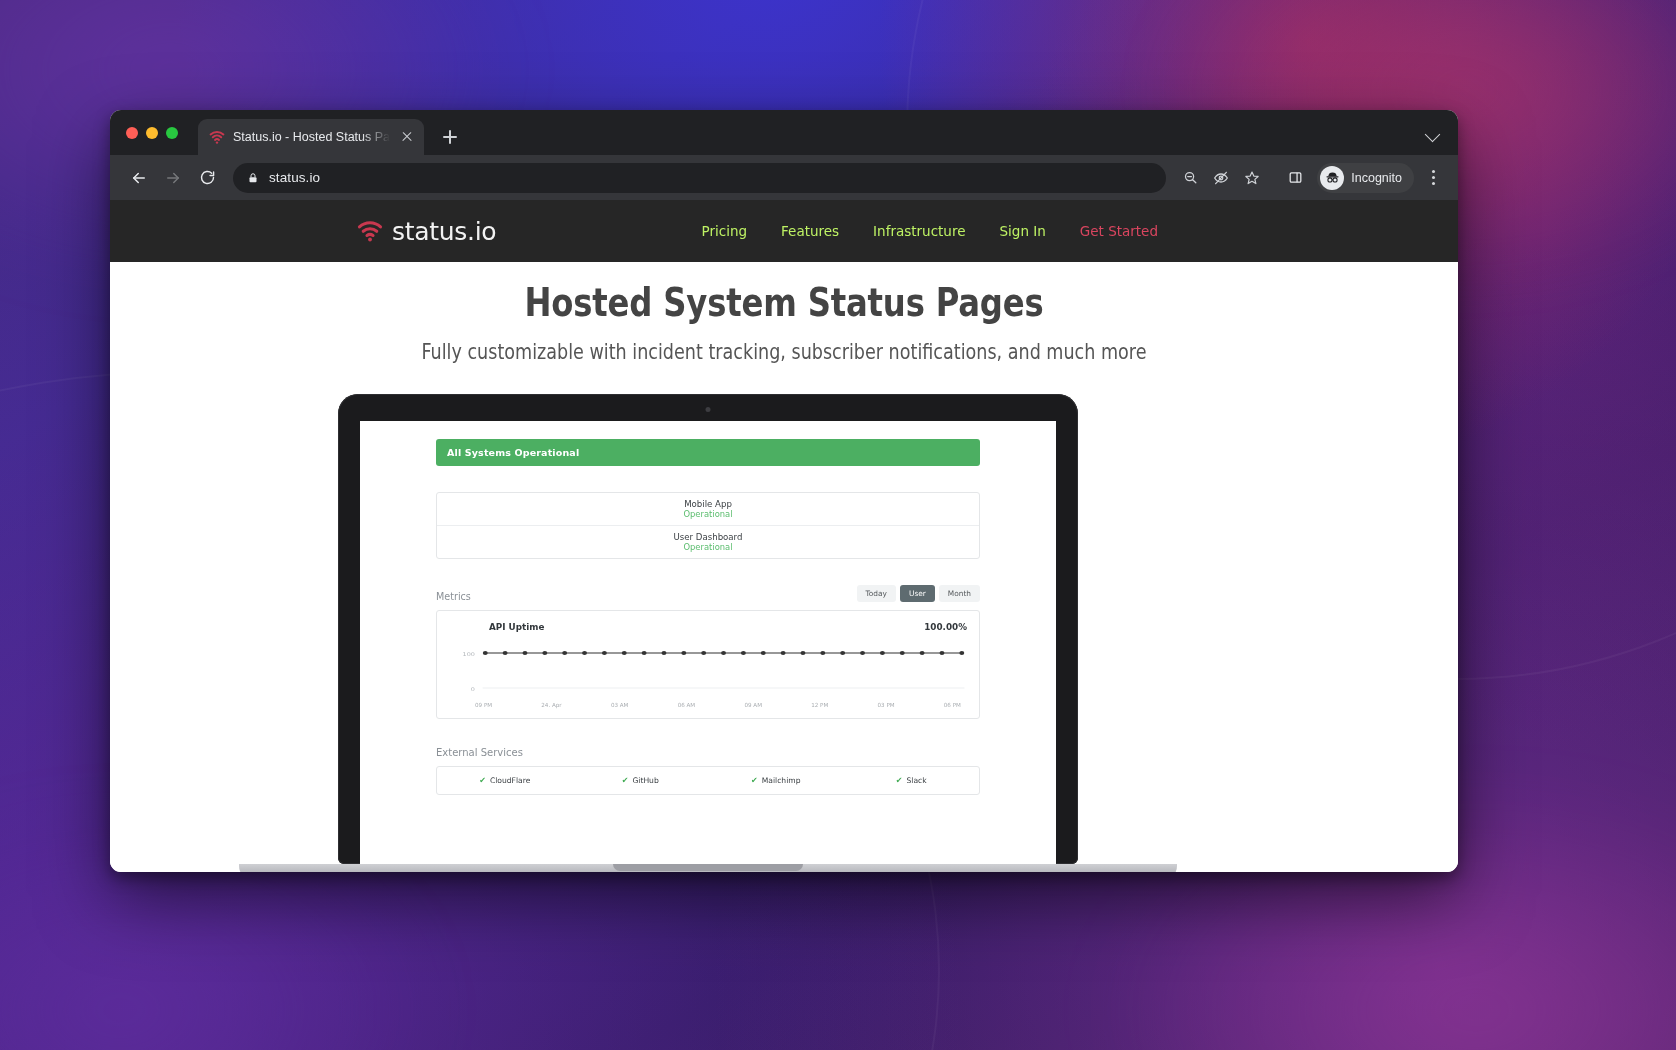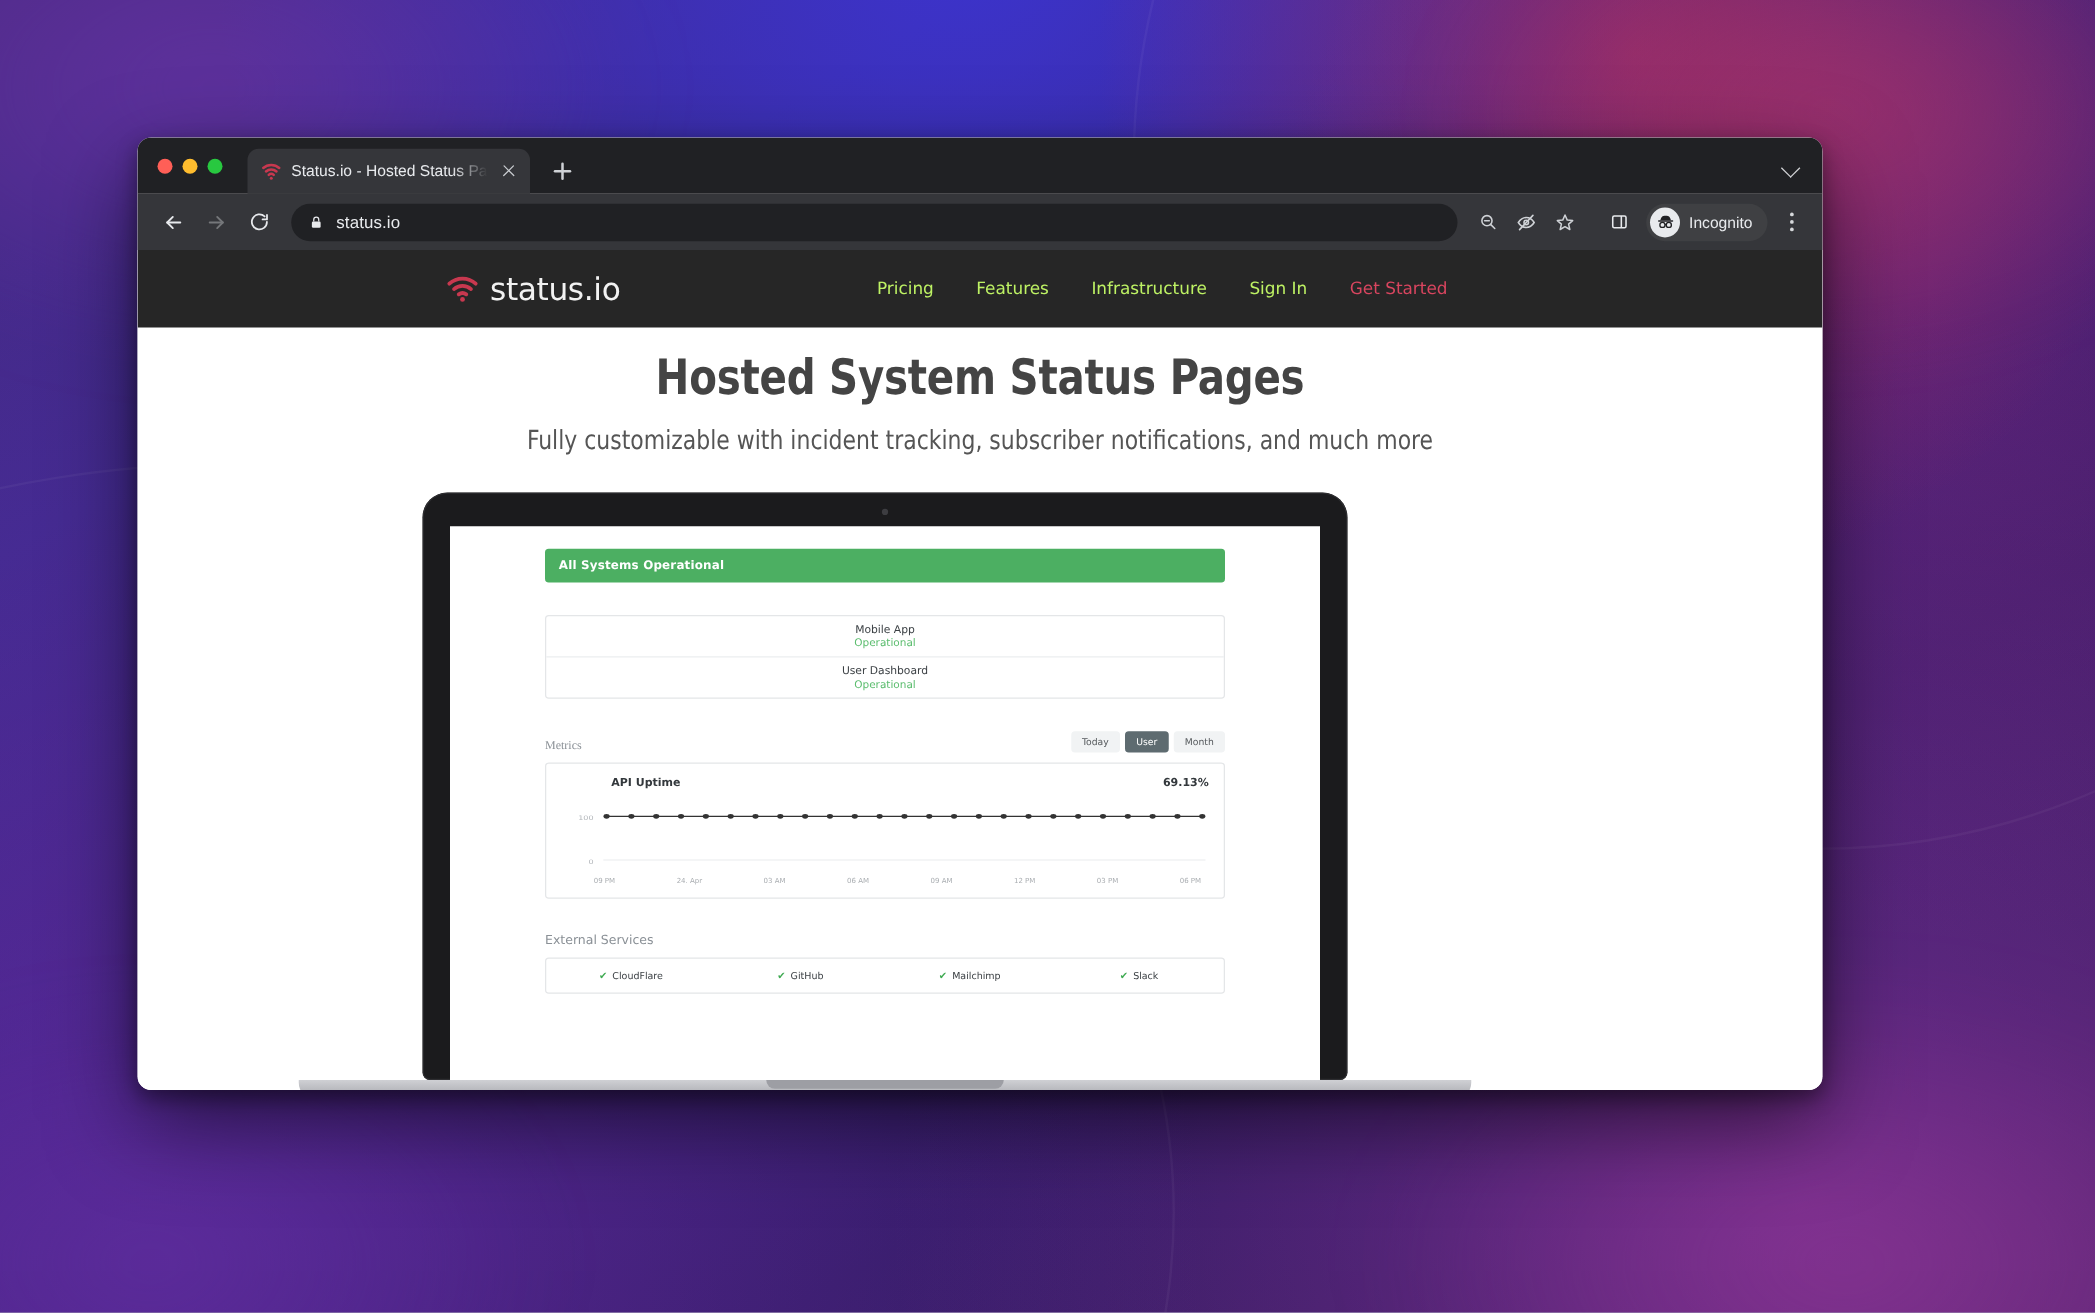--- a/index.html
+++ b/index.html
@@ -290,21 +290,21 @@
     color: #3c4145;
     flex-direction: column;
   }
   .sp-row + .sp-row { border-top: 1px solid #eceef0; }
   .sp-row .status-ok { color: #5bbd6e; font-size: 8.4px; }
 
   .sp-section-head {
     display: flex; align-items: flex-end; justify-content: space-between;
     margin-top: 26px;
   }
-  .sp-section-title { font-size: 9.6px; color: #8a9096; font-family: Liberation Serif, serif; }
+  .sp-section-title { font-size: 9.6px; color: #8a9096; }
   .sp-btn-group { display: flex; gap: 4px; }
   .sp-btn {
     font-size: 7.4px;
     padding: 4px 9px;
     border-radius: 3px;
     background: #f1f3f4;
     color: #55595c;
   }
   .sp-btn.active { background: #5e6b70; color: #fff; }
 
@@ -513,21 +513,21 @@
               <div class="sp-btn-group">
                 <span class="sp-btn">Today</span>
                 <span class="sp-btn active">User</span>
                 <span class="sp-btn">Month</span>
               </div>
             </div>
 
             <div class="sp-metric-card">
               <div class="sp-metric-head">
                 <span class="sp-metric-name">API Uptime</span>
-                <span class="sp-metric-value">69.13%</span>
+                <span class="sp-metric-value">100.00%</span>
               </div>
               <div class="sp-chart">
                 <svg viewBox="0 0 400 56" preserveAspectRatio="none">
                   <text id="ytick-top" x="20" y="12" font-size="5" fill="#b3b7bb" text-anchor="end" font-family="DejaVu Sans, sans-serif">100</text>
                   <text id="ytick-bottom" x="20" y="47" font-size="5" fill="#b3b7bb" text-anchor="end" font-family="DejaVu Sans, sans-serif">0</text>
                   <line x1="26" y1="44" x2="398" y2="44" stroke="#e9ebed" stroke-width="0.7"></line>
                   <polyline id="chart-line" fill="none" stroke="#333333" stroke-width="1" points="28.00,9.00 43.33,9.00 58.67,9.00 74.00,9.00 89.33,9.00 104.67,9.00 120.00,9.00 135.33,9.00 150.67,9.00 166.00,9.00 181.33,9.00 196.67,9.00 212.00,9.00 227.33,9.00 242.67,9.00 258.00,9.00 273.33,9.00 288.67,9.00 304.00,9.00 319.33,9.00 334.67,9.00 350.00,9.00 365.33,9.00 380.67,9.00 396.00,9.00"></polyline>
                   <g id="chart-points">
                       <circle cx="28.00" cy="9.00" r="1.9" fill="#333333"></circle>
                       <circle cx="43.33" cy="9.00" r="1.9" fill="#333333"></circle>

